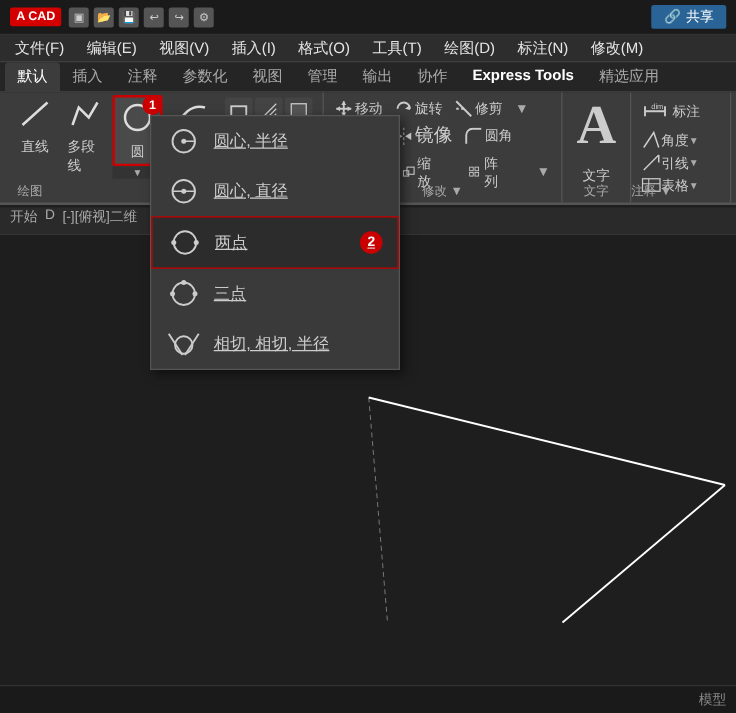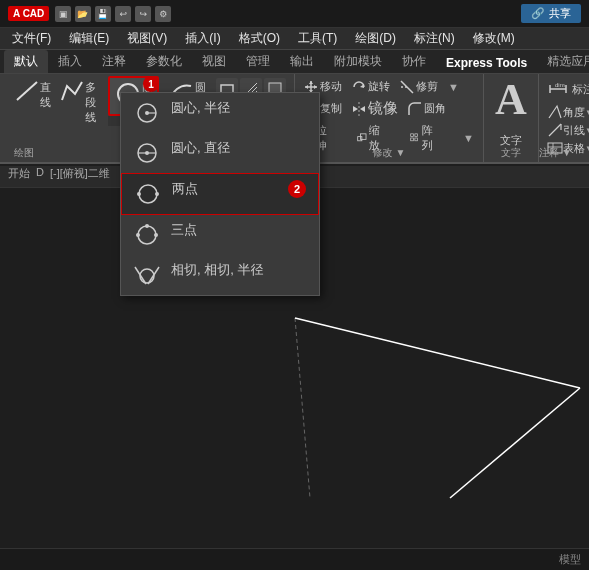--- a/index.html
+++ b/index.html
@@ -79,21 +79,20 @@
       cursor: pointer;
       font-size: 12px;
       white-space: nowrap;
     }
 
     
     .ribbon-tabs {
       height: 24px;
       background: #252525;
       display: flex;
-      align-items: flex-end;
       padding: 0 4px;
       border-bottom: 1px solid #444;
     }
     .ribbon-tab {
       padding: 3px 10px;
       color: #aaaaaa;
       cursor: pointer;
       font-size: 12px;
       white-space: nowrap;
       border-top-left-radius: 3px;
@@ -116,21 +115,22 @@
       align-items: stretch;
       padding: 0 4px;
       border-bottom: 2px solid #555;
       position: relative;
       overflow: visible;
     }
 
     
     .big-tool {
       display: flex;
-      flex-direction: row;
+      flex-direction: column;
+      align-items: center;
       cursor: pointer;
       padding: 4px 6px;
       border-radius: 2px;
       min-width: 40px;
     }
     .big-tool-icon {
       font-size: 26px;
       color: #ddd;
       line-height: 1;
     }
@@ -162,26 +162,27 @@
       top: 92px;
       left: 120px;
       width: 200px;
       background: #3a3a3a;
       border: 1px solid #555;
       z-index: 100;
       box-shadow: 3px 3px 8px rgba(0,0,0,0.5);
     }
     .flyout-item {
       display: flex;
-      align-items: flex-start;
+      align-items: center;
       gap: 10px;
       padding: 6px 12px;
       cursor: pointer;
       color: #cccccc;
       font-size: 13px;
+      text-decoration: underline;
     }
     .flyout-item.highlighted {
       background: #2c2c2c;
       border: 1.5px solid #cc0000;
     }
     .flyout-icon {
       width: 28px;
       height: 28px;
       display: flex;
       align-items: center;
@@ -292,21 +293,20 @@
 </div>
 
 <div class="ribbon-tabs">
   <div class="ribbon-tab active">默认</div>
   <div class="ribbon-tab">插入</div>
   <div class="ribbon-tab">注释</div>
   <div class="ribbon-tab">参数化</div>
   <div class="ribbon-tab">视图</div>
   <div class="ribbon-tab">管理</div>
   <div class="ribbon-tab">输出</div>
-  <div class="ribbon-tab">附加模块</div>
   <div class="ribbon-tab">协作</div>
   <div class="ribbon-tab express">Express Tools</div>
   <div class="ribbon-tab">精选应用</div>
 </div>
 
 <div class="ribbon-content">
 
   <div class="ribbon-section-draw">
 
     <div class="big-tool">

